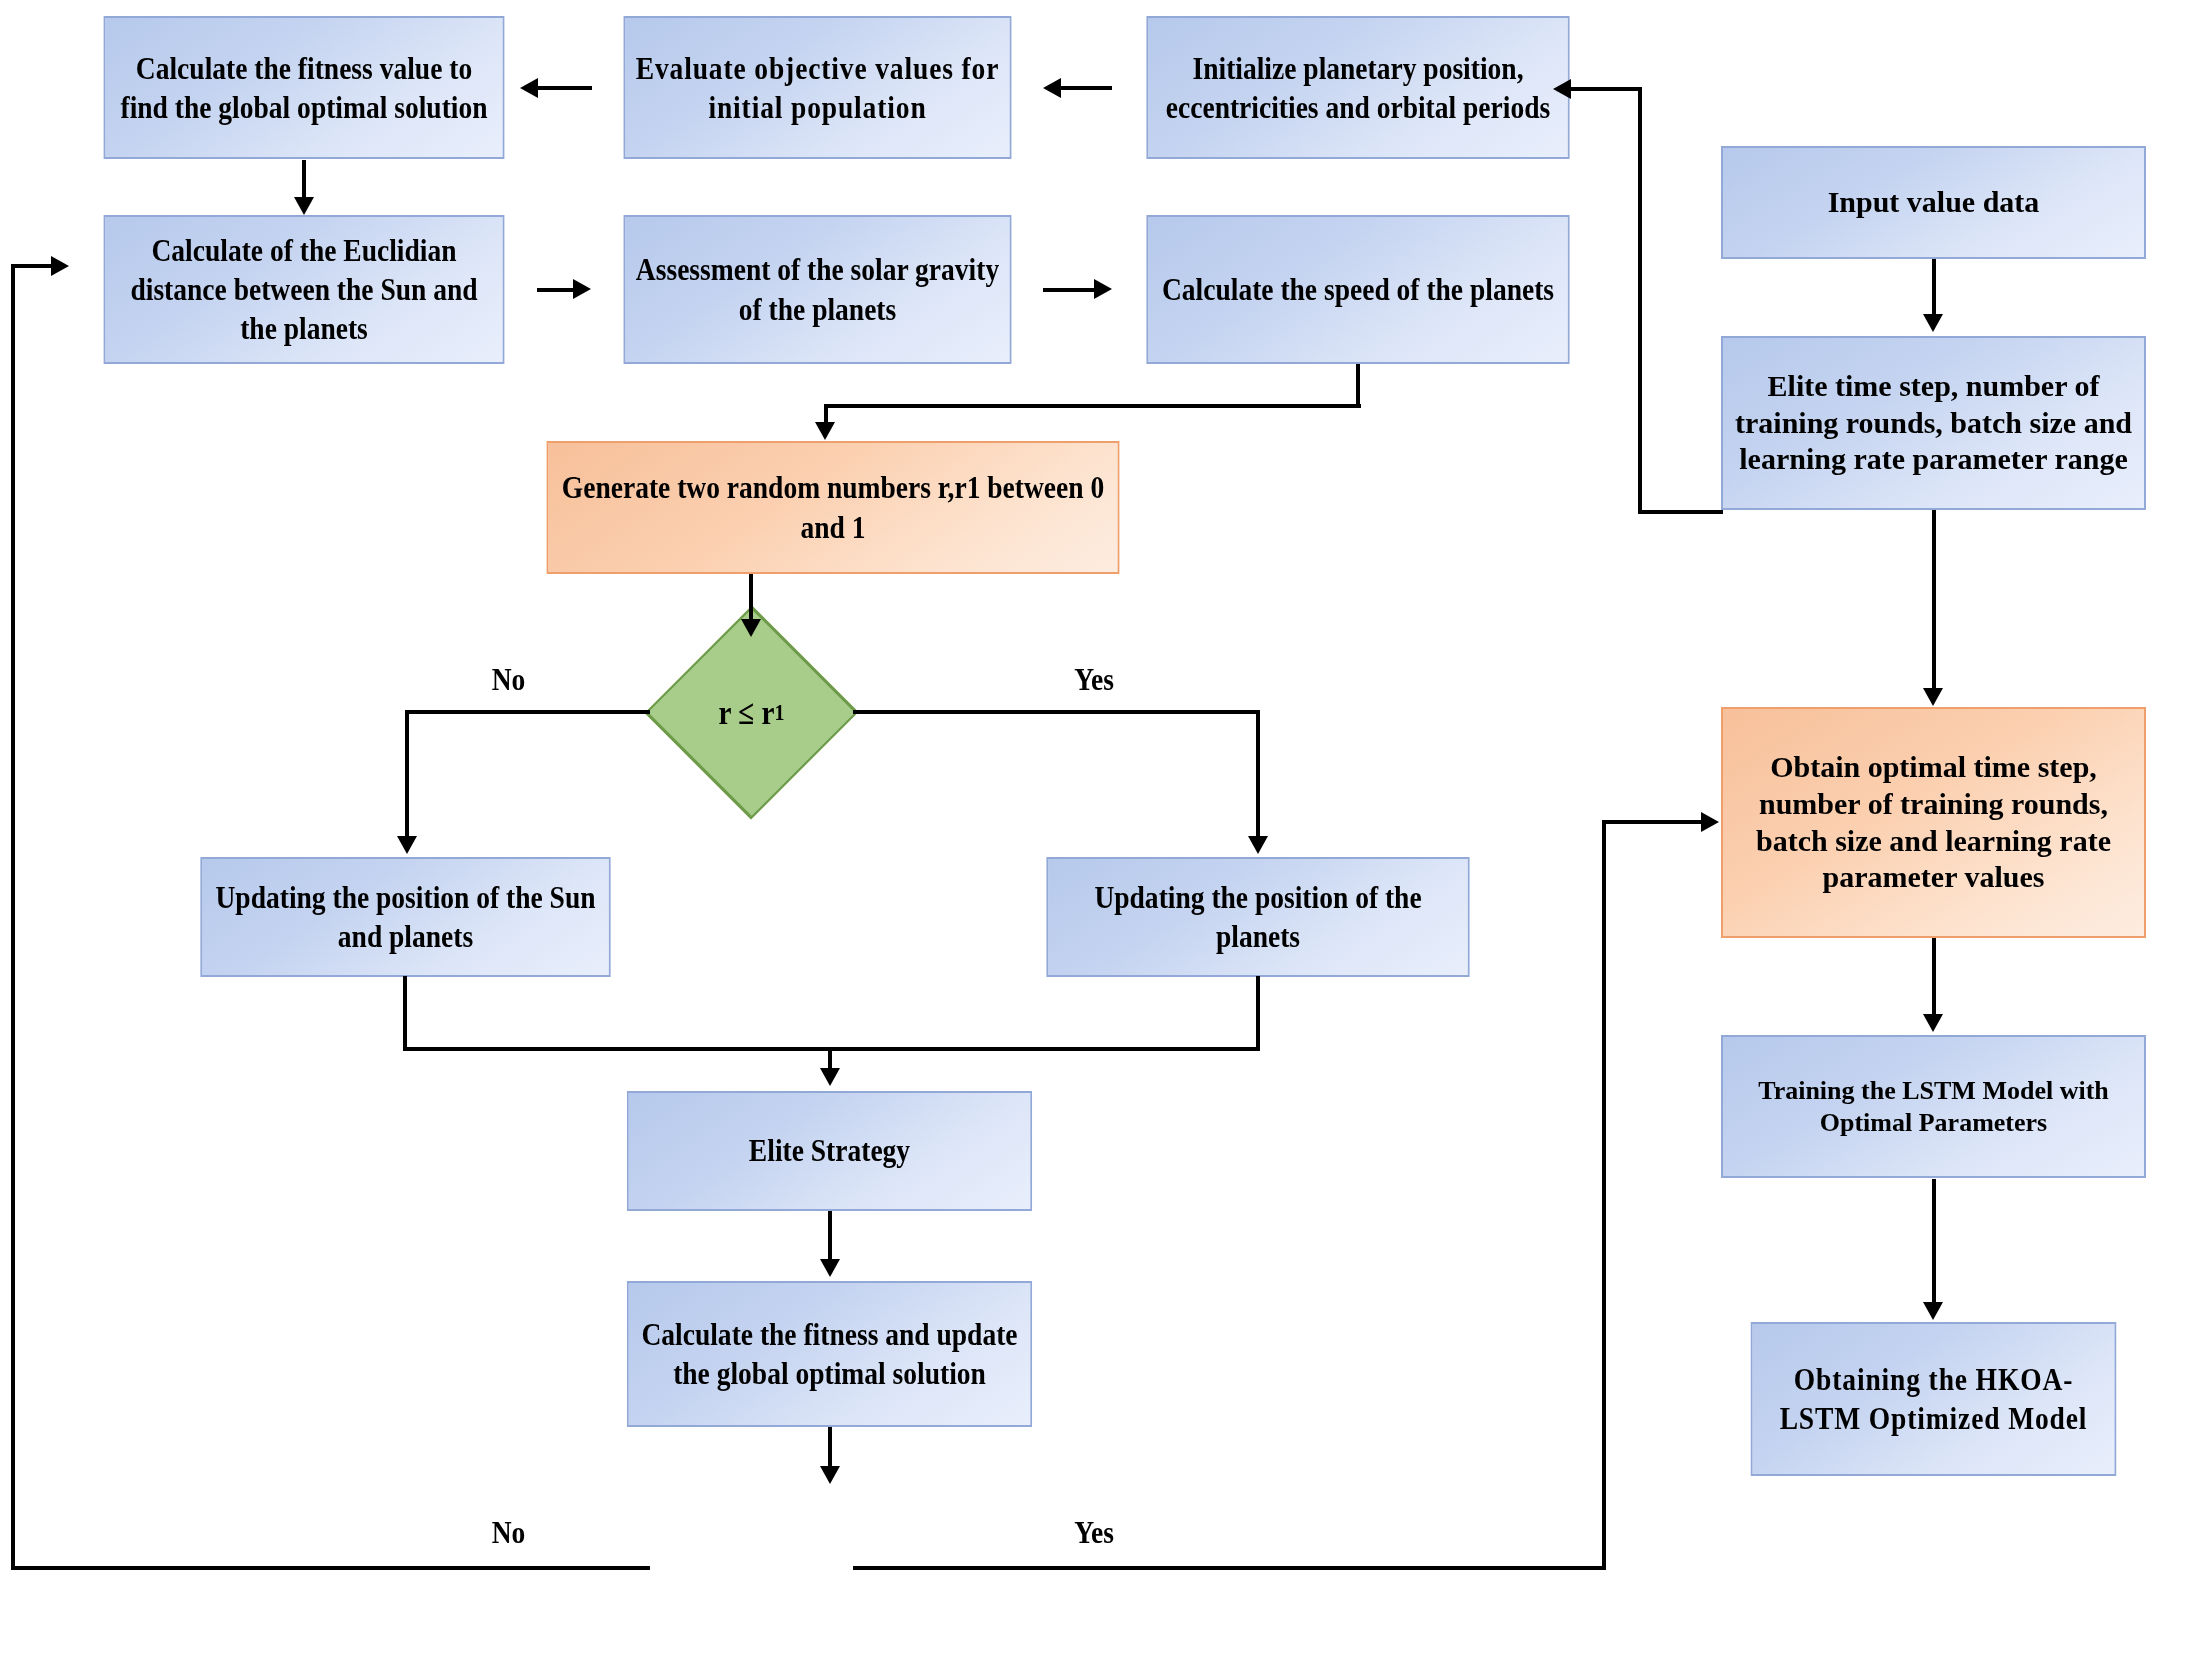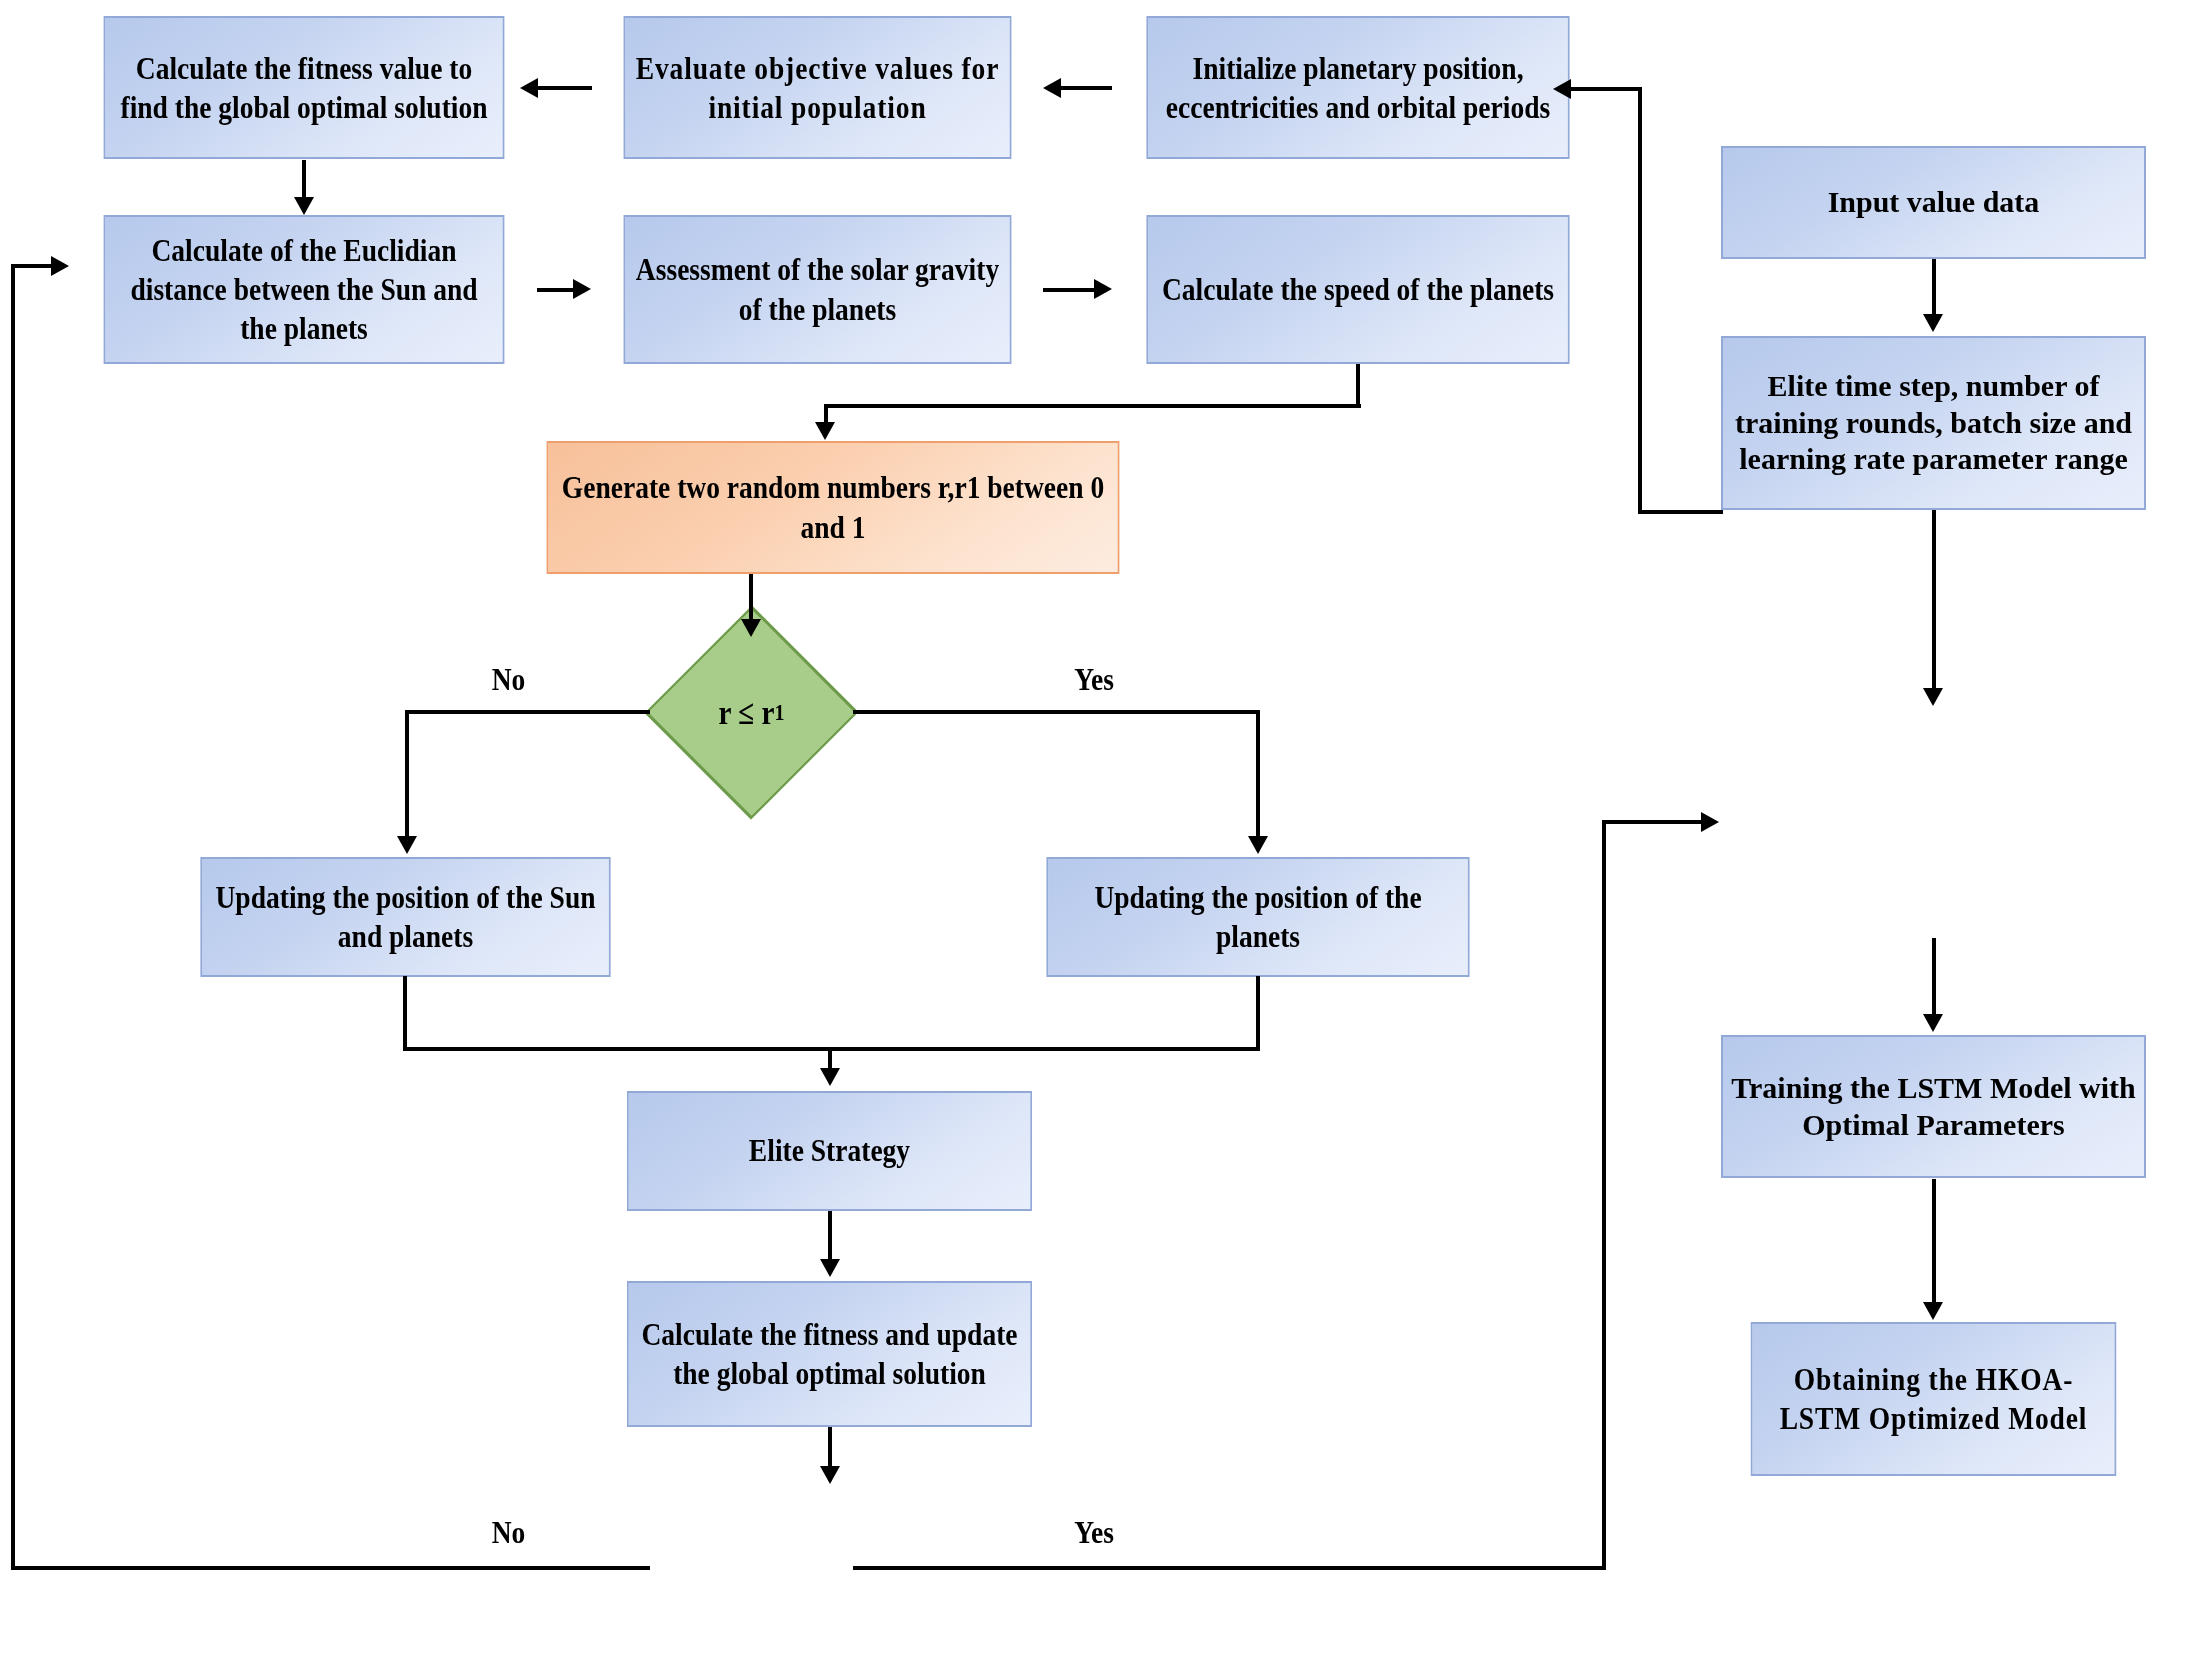--- a/index.html
+++ b/index.html
@@ -108,22 +108,23 @@
   <div class="node blue cond" style="left:594px;top:1281px;width:471px;height:146px;font-size:32px;">Calculate the fitness and update the global optimal solution</div>
 
 
   <div class="lbl cond" style="left:489px;top:1514px;font-size:32px;">No</div>
   <div class="lbl cond" style="left:1071px;top:1514px;font-size:32px;">Yes</div>
 
   <div class="node blue wide" style="left:1721px;top:146px;width:425px;height:113px;font-size:30px;">Input value data</div>
 
   <div class="node blue wide" style="left:1721px;top:336px;width:425px;height:174px;font-size:30px;">Elite time step, number of training rounds, batch size and learning rate parameter range</div>
 
+  <div class="node orange wide" style="left:1721px;top:707px;width:425px;height:231px;font-size:30px;">Obtain optimal time step, number of training rounds, batch size and learning rate parameter values</div>
 
-  <div class="node blue wide" style="left:1721px;top:1035px;width:425px;height:143px;font-size:30px;">Training the LSTM Model with Optimal Parameters</div>
+  <div class="node blue wide" style="left:1721px;top:1035px;width:425px;height:143px;font-size:26px;">Training the LSTM Model with Optimal Parameters</div>
 
   <div class="node blue cond" style="left:1721px;top:1322px;width:425px;height:154px;font-size:32px;letter-spacing:1px;">Obtaining the HKOA-LSTM Optimized Model</div>
 
   <div class="h" style="left:1061px;top:86px;width:51px;"></div>
   <div class="arw left" style="left:1043px;top:78px;"></div>
 
   <div class="h" style="left:538px;top:86px;width:54px;"></div>
   <div class="arw left" style="left:520px;top:78px;"></div>
 
   <div class="v" style="left:302px;top:160px;height:39px;"></div>

